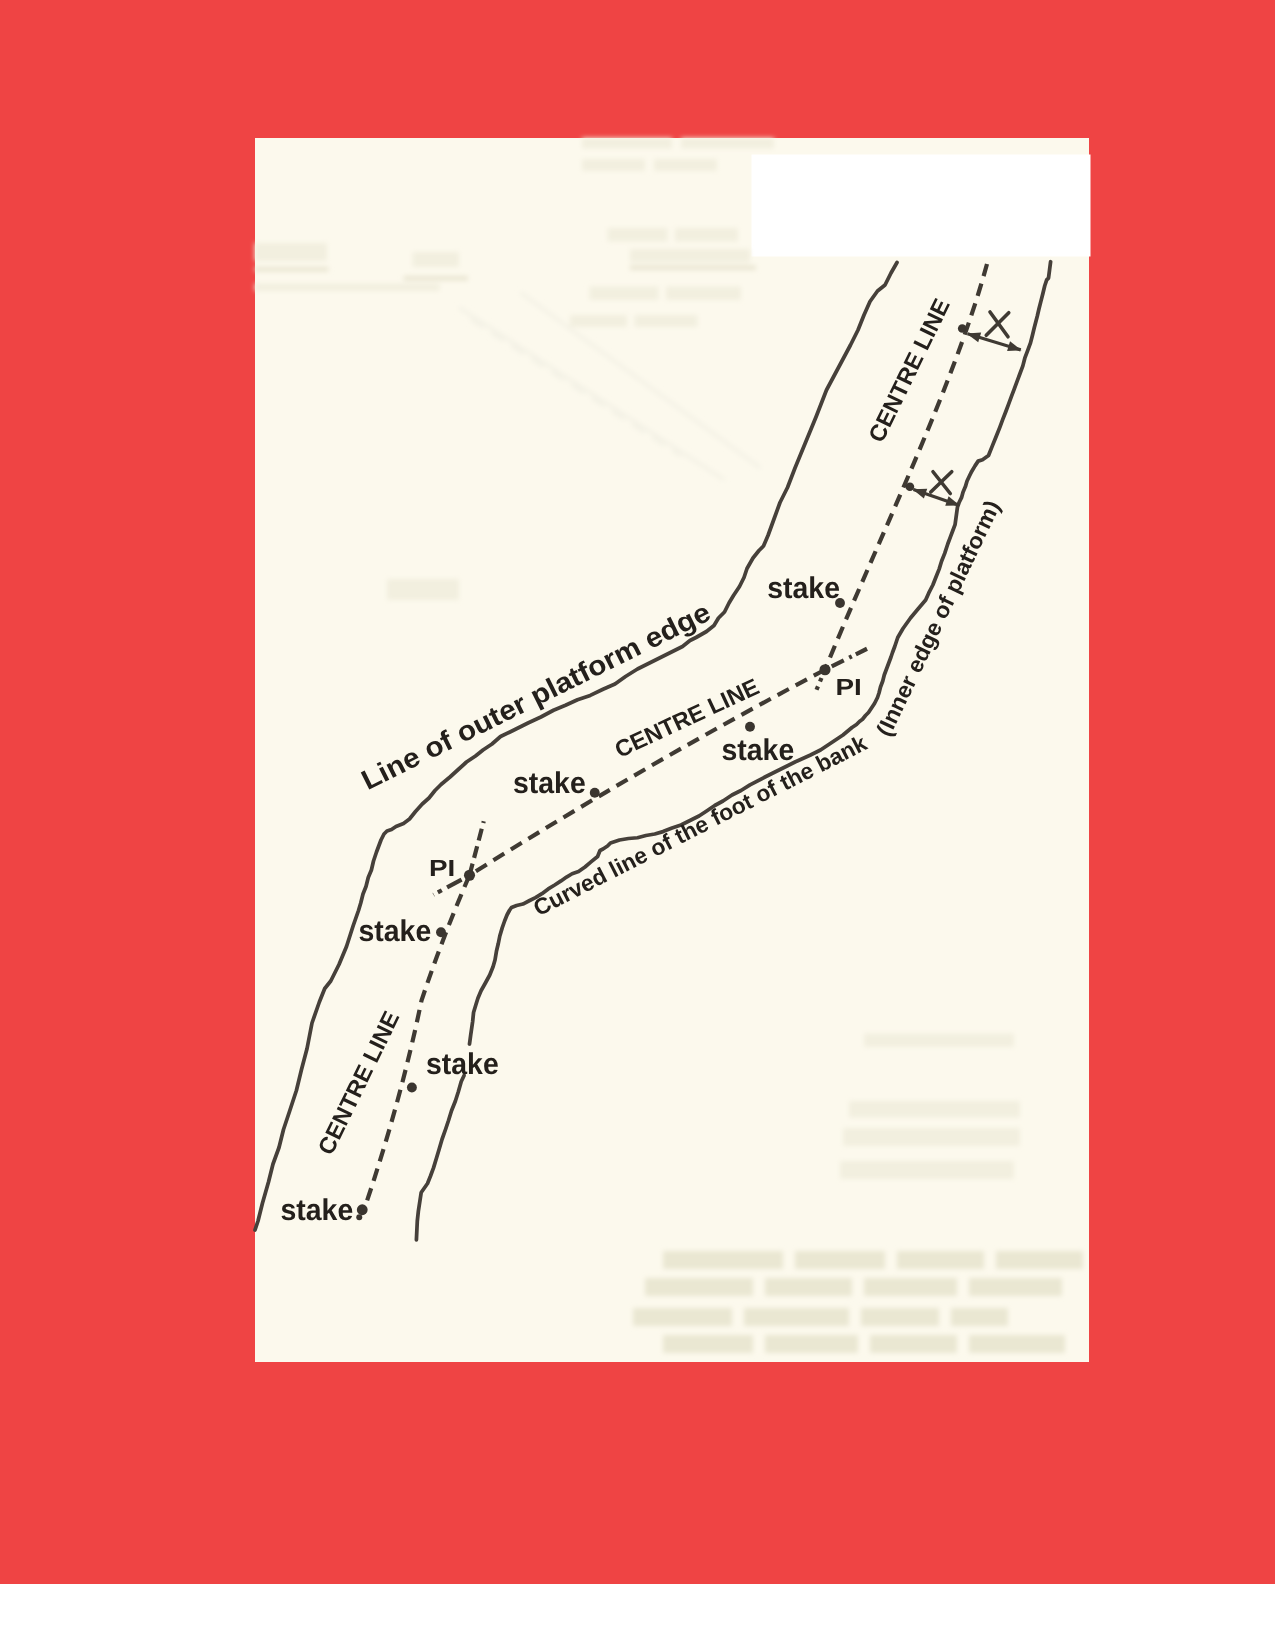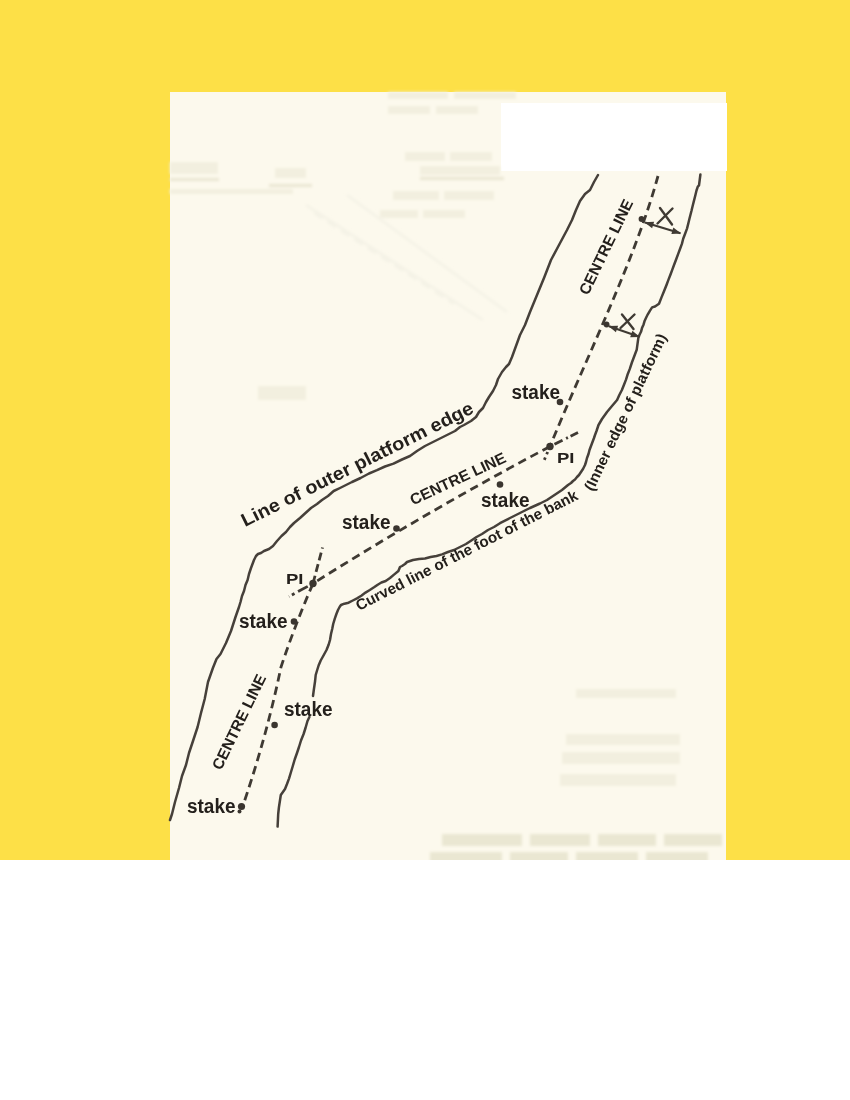--- a/index.html
+++ b/index.html
@@ -1,16 +1,16 @@
 <!DOCTYPE html>
 <html><head>
 <meta charset="utf-8">
 <style>
 html,body{margin:0;padding:0;background:#ffffff;}
-.page{width:850px;height:860px;position:relative;overflow:hidden;background:#fde047;font-family:"Liberation Sans",sans-serif;}
+.page{width:850px;height:1056px;position:relative;overflow:hidden;background:#ef4444;font-family:"Liberation Sans",sans-serif;}
 </style>
 </head>
 <body>
 <div class="page">
 <svg width="850" height="1100" viewBox="0 0 850 1100" xmlns="http://www.w3.org/2000/svg">
 <defs>
 <filter id="bb" x="-30%" y="-30%" width="160%" height="160%">
           <feGaussianBlur stdDeviation="1.8"></feGaussianBlur>
         </filter>
 <marker id="ah" viewBox="0 0 10 8" refX="9" refY="4" markerWidth="10.5" markerHeight="8" orient="auto-start-reverse" markerUnits="userSpaceOnUse">

